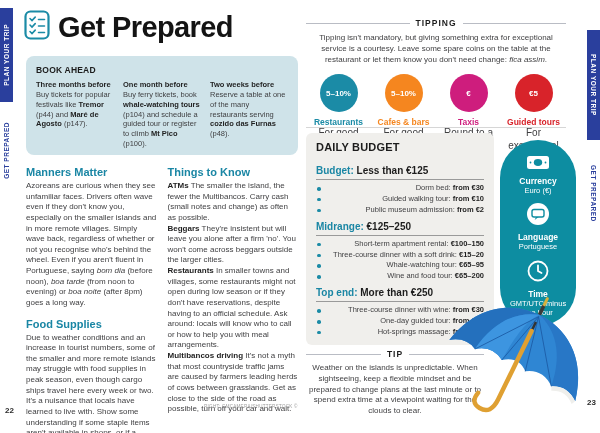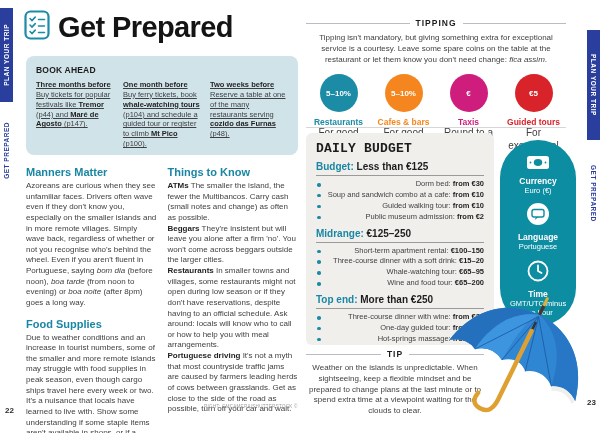--- a/index.html
+++ b/index.html
@@ -28,21 +28,21 @@
   
   .lp-header { position:absolute; left:24px; top:10px; display:flex; align-items:center; gap:8px; }
   .lp-title  { font-size:29px; font-weight:800; letter-spacing:-0.6px; color:#141414; }
 
   .book-ahead {
     position:absolute; left:26px; top:56px; width:272px; height:99px;
     background:#cfe3e9; border-radius:8px; padding:9px 10px;
   }
   .ba-title { font-size:8.5px; font-weight:bold; color:#1c1c1c; letter-spacing:0.2px; margin-bottom:5px; }
   .ba-cols  { display:flex; gap:9px; }
-  .ba-col   { flex:1;text-decoration:underline; }
+  .ba-col   { flex:1; }
   .ba-head  { font-size:7.5px; font-weight:bold; color:#1f1f1f; line-height:1.3; }
   .ba-body  { font-size:7.5px; color:#3f3f41; line-height:1.32; }
 
   .lp-cols { position:absolute; left:26px; top:166px; width:272px; display:flex; gap:11px; }
   .lp-col  { flex:1; }
   .sec-h   { font-size:11px; font-weight:bold; color:#1a86a4; margin-bottom:3px; }
   .sec-h.mt { margin-top:9px; }
   .body-p  { font-size:8px; line-height:1.33; color:#3f3f41; }
 
   .credit { position:absolute; left:204px; top:404px; font-size:4.5px; color:#9b9b9b; letter-spacing:0.3px; }
@@ -67,21 +67,21 @@
   .c-red     { background:#d8232a; } .t-red     { color:#d8232a; }
   .tip-label { font-size:8.5px; font-weight:bold; margin-top:5px; }
   .tip-sub   { font-size:10px; color:#3f3f41; line-height:1.25; }
 
   .rp-divider { position:absolute; left:306px; top:127px; width:260px; height:1px; background:#d6d6d6; }
 
   .budget {
     position:absolute; left:306px; top:133px; width:188px; height:212px;
     background:#f0efec; border-radius:6px; padding:8px 10px;
   }
-  .budget-title { font-size:13px; font-weight:bold; color:#1c1c1c; letter-spacing:0.2px; margin-bottom:5px;font-family:Liberation Mono, monospace; }
+  .budget-title { font-size:11px; font-weight:bold; color:#1c1c1c; letter-spacing:0.2px; margin-bottom:12px; }
   .b-sec-label { font-size:10px; font-weight:bold; padding-bottom:3px; border-bottom:1px solid #9a9a9a; margin-bottom:3px; }
   .b-cat   { color:#1a86a4; }
   .b-range { color:#1d1d1d; }
   .b-list  { list-style:none; margin-bottom:5px; }
   .b-list li { position:relative; font-size:7.5px; line-height:1.45; color:#3f3f41; padding-left:9px;text-align:right; }
   .b-list li::before { content:''; position:absolute; left:1px; top:4px; width:3.5px; height:3.5px; border-radius:50%; background:#1b8ba6; }
 
   .facts {
     position:absolute; left:500px; top:140px; width:76px; height:186px;
     background:#0d8da1; border-radius:38px; padding:15px 5px; text-align:center; color:#fff;
@@ -149,21 +149,21 @@
       <div class="sec-h">Manners Matter</div>
       <p class="body-p"><span>Azoreans are curious when they see unfamiliar faces. Drivers often wave even if they don't know you, especially on the smaller islands and in more remote villages. Simply wave back, regardless of whether or not you recognise who's behind the wheel. Even if you aren't fluent in Portuguese, saying </span><span class="seg-i">bom dia</span><span> (before noon), </span><span class="seg-i">boa tarde</span><span> (from noon to evening) or </span><span class="seg-i">boa noite</span><span> (after 8pm) goes a long way.</span></p>
       <div class="sec-h mt">Food Supplies</div>
       <p class="body-p"><span>Due to weather conditions and an increase in tourist numbers, some of the smaller and more remote islands may struggle with food supplies in peak season, even though cargo ships travel here every week or two. It's a nuisance that locals have learned to live with. Show some understanding if some staple items aren't available in shops, or if a restaurant has fewer options on the menu.</span></p>
     </div>
     <div class="lp-col">
       <div class="sec-h">Things to Know</div>
       <p class="body-p"><span class="seg-b">ATMs</span><span> The smaller the island, the fewer the Multibancos. Carry cash (small notes and change) as often as possible.</span></p>
       <p class="body-p"><span class="seg-b">Beggars</span><span> They're insistent but will leave you alone after a firm 'no'. You won't come across beggars outside the larger cities.</span></p>
       <p class="body-p"><span class="seg-b">Restaurants</span><span> In smaller towns and villages, some restaurants might not open during low season or if they don't have reservations, despite having to an official schedule. Ask around: locals will know who to call or how to help you with meal arrangements.</span></p>
-      <p class="body-p"><span class="seg-b">Portuguese driving</span><span> It's not a myth that most countryside traffic jams are caused by farmers leading herds of cows between grasslands. Get as close to the side of the road as possible, turn off your car and wait.</span></p>
+      <p class="body-p"><span class="seg-b">Multibancos driving</span><span> It's not a myth that most countryside traffic jams are caused by farmers leading herds of cows between grasslands. Get as close to the side of the road as possible, turn off your car and wait.</span></p>
     </div>
   </div>
 
   <div class="credit">RIGHT: CMCAMERA/SHUTTERSTOCK ©</div>
 
   <div class="tipping">
     <div class="rule-head">
       <span class="ln"></span>
       <span class="lbl">TIPPING</span>
       <span class="ln"></span>
@@ -196,21 +196,20 @@
   <div class="rp-divider"></div>
 
   <div class="budget">
     <div class="budget-title">DAILY BUDGET</div>
 
     <div class="b-sec-label">
       <span class="b-cat">Budget:</span><span class="b-range"> Less than €125</span>
     </div>
     <ul class="b-list">
       <li><span>Dorm bed: </span><span class="seg-b">from €30</span></li>
-      <li><span>Soup and sandwich combo at a cafe: </span><span class="seg-b">from €10</span></li>
       <li><span>Guided walking tour: </span><span class="seg-b">from €10</span></li>
       <li><span>Public museum admission: </span><span class="seg-b">from €2</span></li>
     </ul>
 
     <div class="b-sec-label">
       <span class="b-cat">Midrange:</span><span class="b-range"> €125–250</span>
     </div>
     <ul class="b-list">
       <li><span>Short-term apartment rental: </span><span class="seg-b">€100–150</span></li>
       <li><span>Three-course dinner with a soft drink: </span><span class="seg-b">€15–20</span></li>

